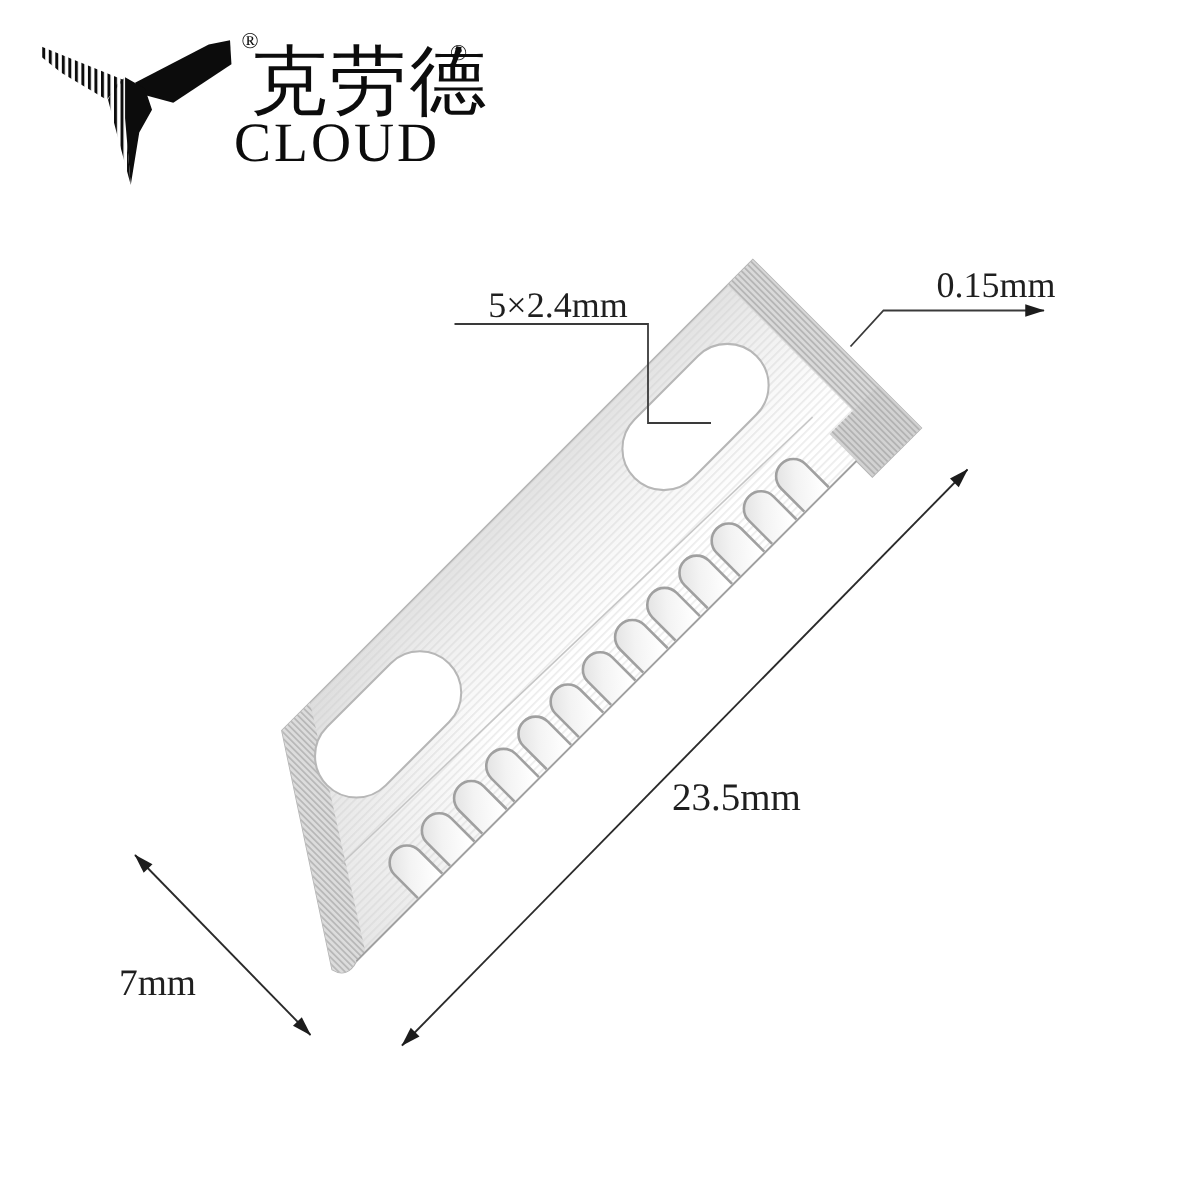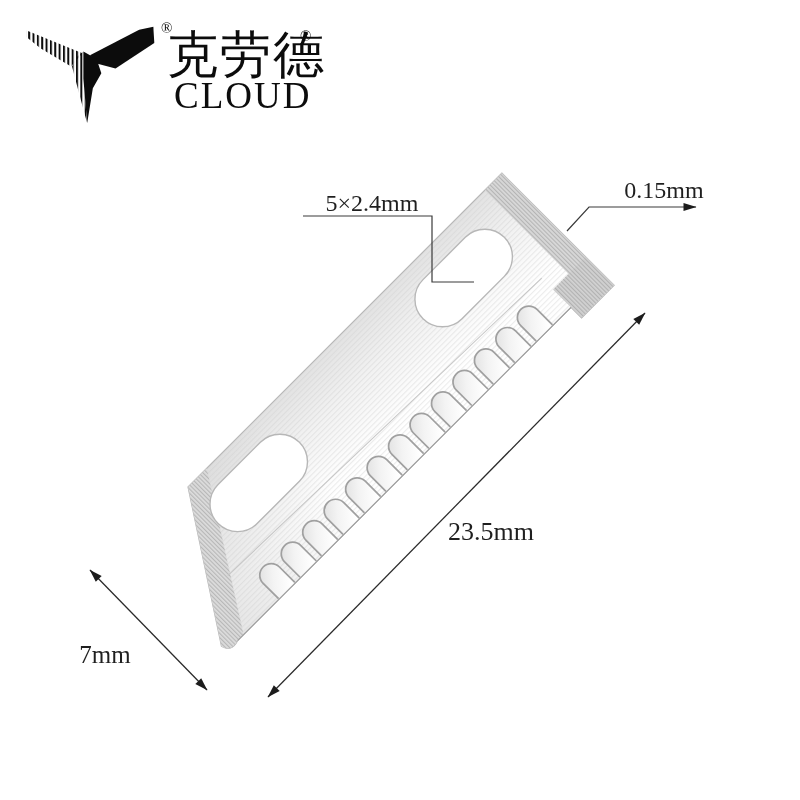--- a/index.html
+++ b/index.html
@@ -10,21 +10,21 @@
   
   #logo{position:absolute;left:0;top:0;width:340px;height:140px;}
   #bird{position:absolute;left:20px;top:24px;width:140px;height:104px;}
   .reg1{position:absolute;left:161px;top:20px;font-size:15px;color:var(--ink,#0c0c0c);
         font-family:"Liberation Serif",serif;}
   .reg2{position:absolute;left:300px;top:28px;font-size:15px;color:var(--ink,#0c0c0c);
         font-family:"Liberation Serif",serif;}
   .brand-cn{position:absolute;left:167px;top:30px;font-size:51px;line-height:1;
         font-weight:400;letter-spacing:2px;color:var(--ink,#0c0c0c);
         font-family:"Liberation Serif","DejaVu Serif",serif;}
-  .brand-en{position:absolute;left:174px;top:77px;font-size:37px;line-height:1;
+  .brand-en{position:absolute;left:156px;top:77px;font-size:37px;line-height:1;
         font-weight:500;letter-spacing:2px;color:var(--ink,#0c0c0c);
         font-family:"Liberation Serif","DejaVu Serif",serif;}
   
   #drawing{position:absolute;left:0;top:0;}
   .dim-text{font-family:"Liberation Serif","DejaVu Serif",serif;fill:#1f1f1f;}
   .dim-line{stroke:var(--line,#2a2a2a);stroke-width:1.25;fill:none;}
   .leader{stroke:#3a3a3a;stroke-width:1.2;fill:none;}
   .tooth{stroke:#a0a0a0;stroke-width:0.075;}
 </style>
 </head>

